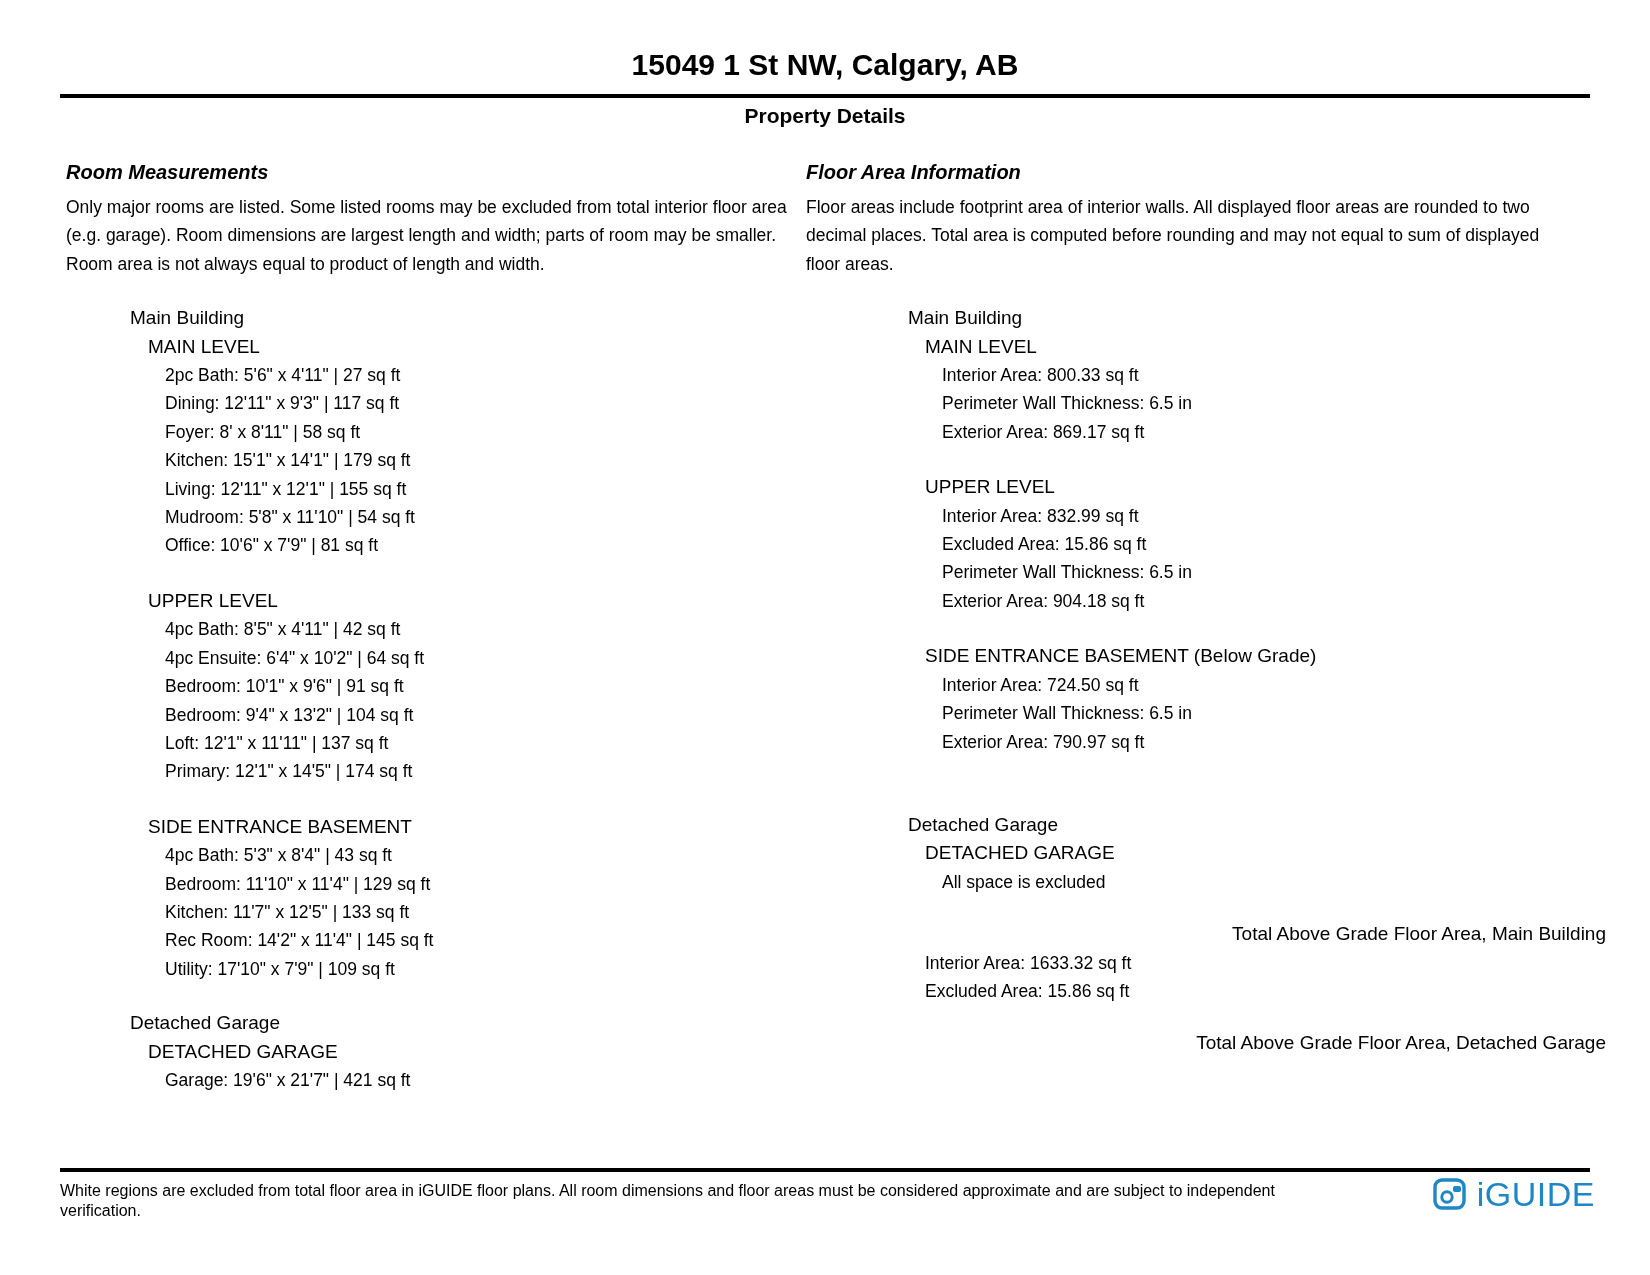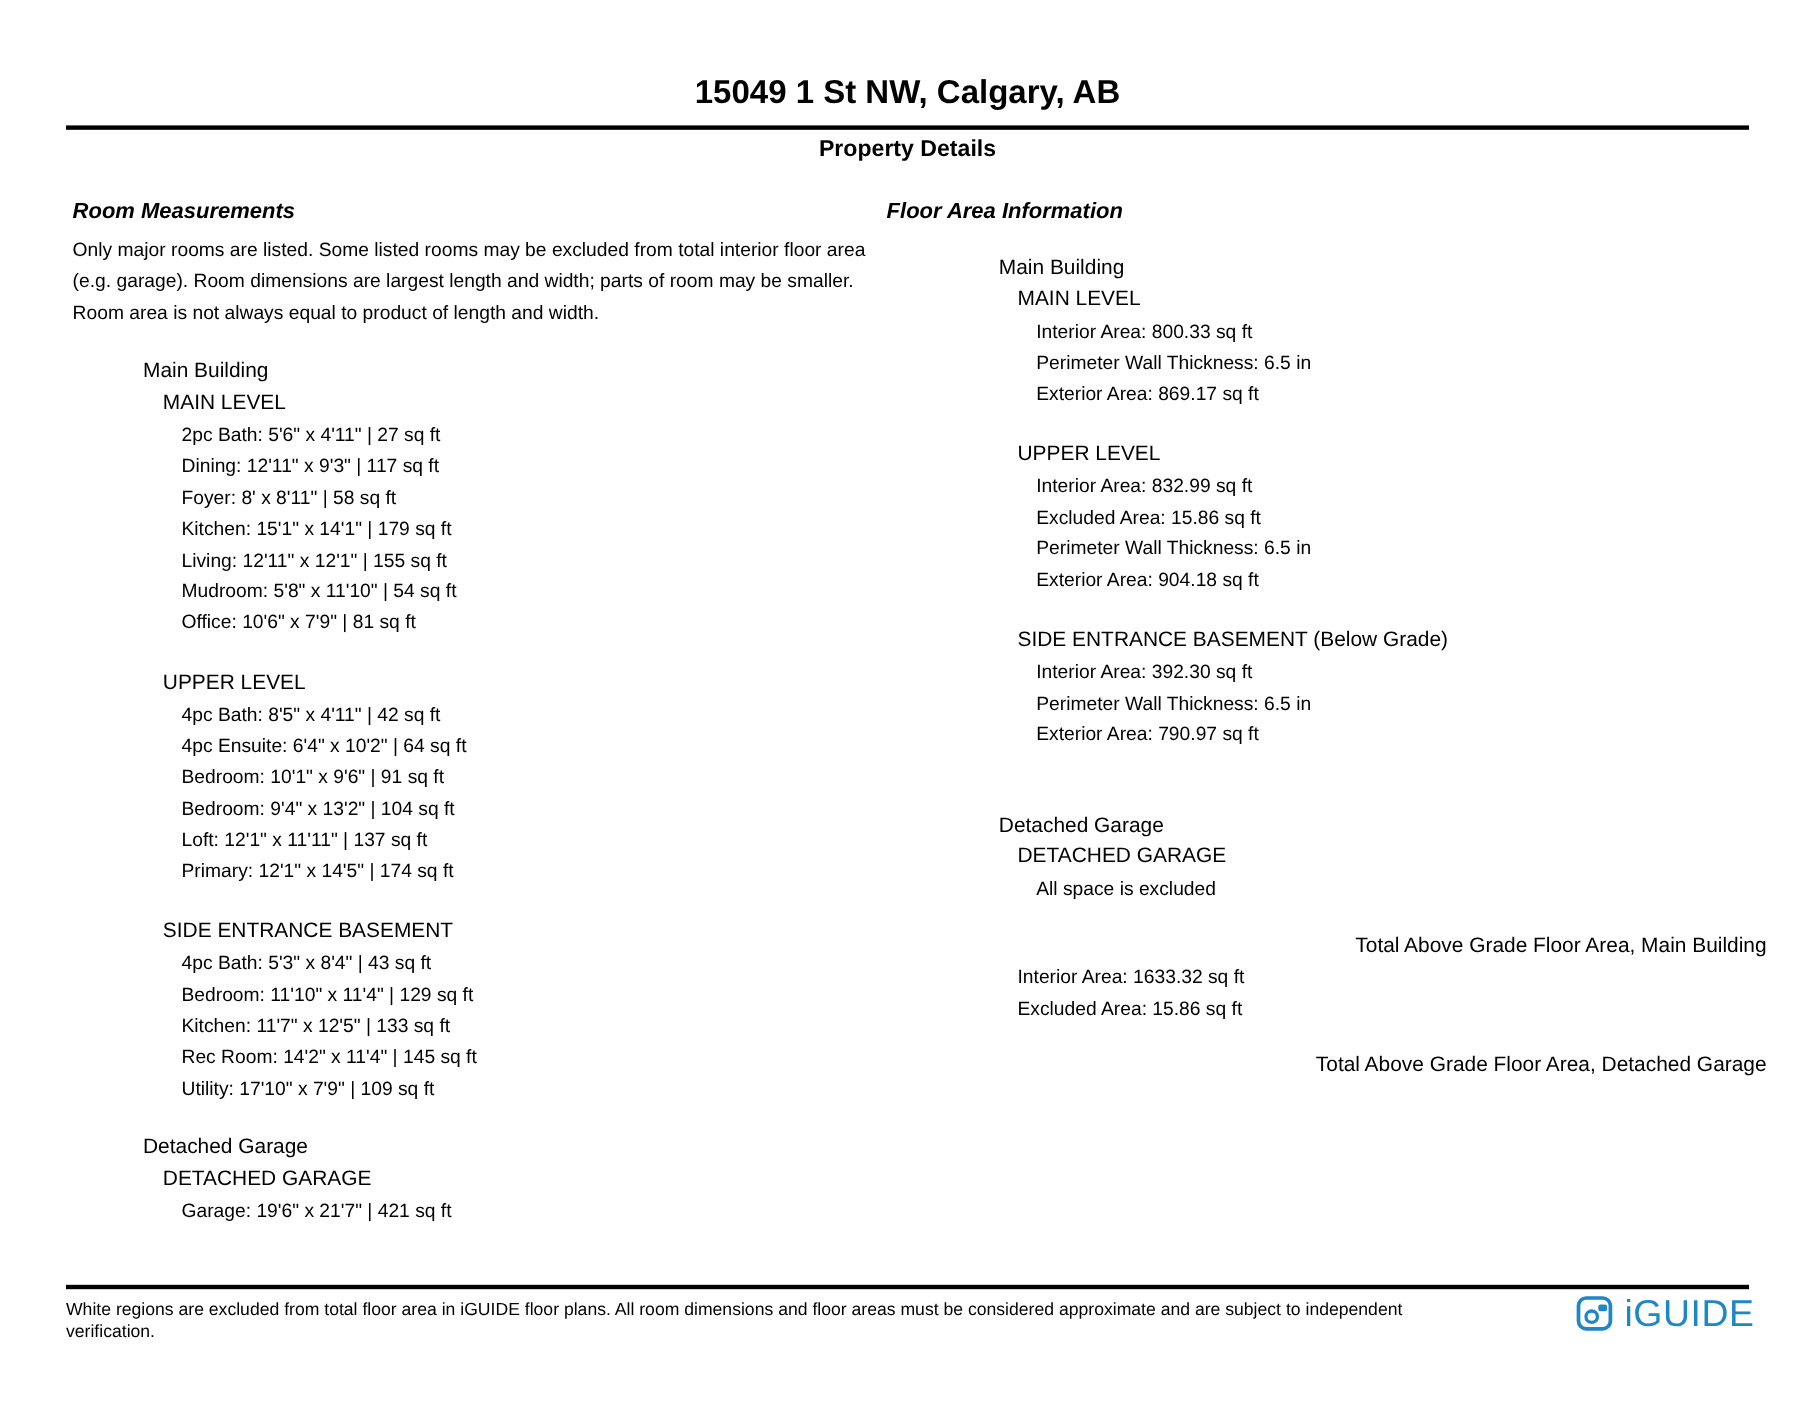--- a/index.html
+++ b/index.html
@@ -4,21 +4,21 @@
 <style>
   html, body { margin: 0; padding: 0; background: #ffffff; }
   body {
     width: 1650px; height: 1275px;
     font-family: "Liberation Sans", sans-serif;
     color: #000000;
     position: relative;
     overflow: hidden;
   }
   .page-title {
-    padding-top: 68px;
+    padding-top: 48px;
     text-align: center;
     font-size: 30px;
     line-height: 34px;
     font-weight: bold;
   }
   .title-rule {
     margin: 12px 60px 0 60px;
     height: 4px;
     background: #000000;
   }
@@ -140,38 +140,41 @@
 
     <div class="b-name">Detached Garage</div>
     <div class="level">
       <div class="l-name">DETACHED GARAGE</div>
       <div class="item">Garage: 19'6" x 21'7" | 421 sq ft</div>
     </div>
   </div>
 
   <div class="col col-right">
     <div class="col-heading">Floor Area Information</div>
+    <div class="col-desc">Floor areas include footprint area of interior walls. All displayed floor areas are rounded to two
+decimal places. Total area is computed before rounding and may not equal to sum of displayed
+floor areas.</div>
 
     <div class="b-name">Main Building</div>
     <div class="level">
       <div class="l-name">MAIN LEVEL</div>
       <div class="item">Interior Area: 800.33 sq ft</div>
       <div class="item">Perimeter Wall Thickness: 6.5 in</div>
       <div class="item">Exterior Area: 869.17 sq ft</div>
     </div>
     <div class="level">
       <div class="l-name">UPPER LEVEL</div>
       <div class="item">Interior Area: 832.99 sq ft</div>
       <div class="item">Excluded Area: 15.86 sq ft</div>
       <div class="item">Perimeter Wall Thickness: 6.5 in</div>
       <div class="item">Exterior Area: 904.18 sq ft</div>
     </div>
     <div class="level">
       <div class="l-name">SIDE ENTRANCE BASEMENT (Below Grade)</div>
-      <div class="item">Interior Area: 392.30 sq ft</div>
+      <div class="item">Interior Area: 724.50 sq ft</div>
       <div class="item">Perimeter Wall Thickness: 6.5 in</div>
       <div class="item">Exterior Area: 790.97 sq ft</div>
     </div>
 
     <div class="b-name mt-xl">Detached Garage</div>
     <div class="level">
       <div class="l-name">DETACHED GARAGE</div>
       <div class="item">All space is excluded</div>
     </div>
 

